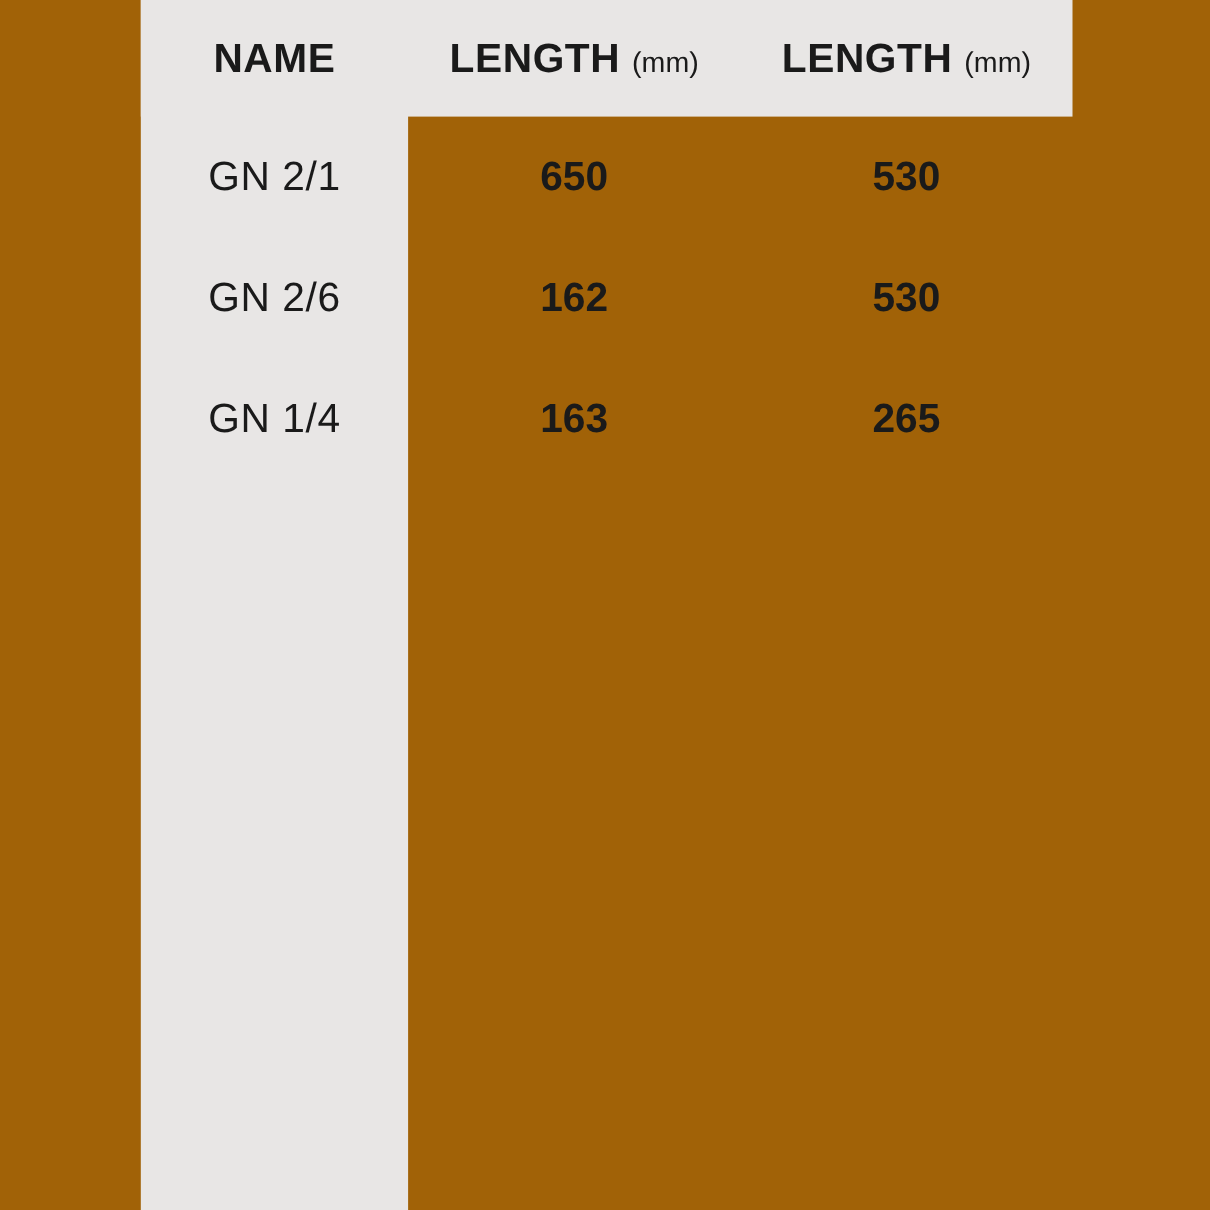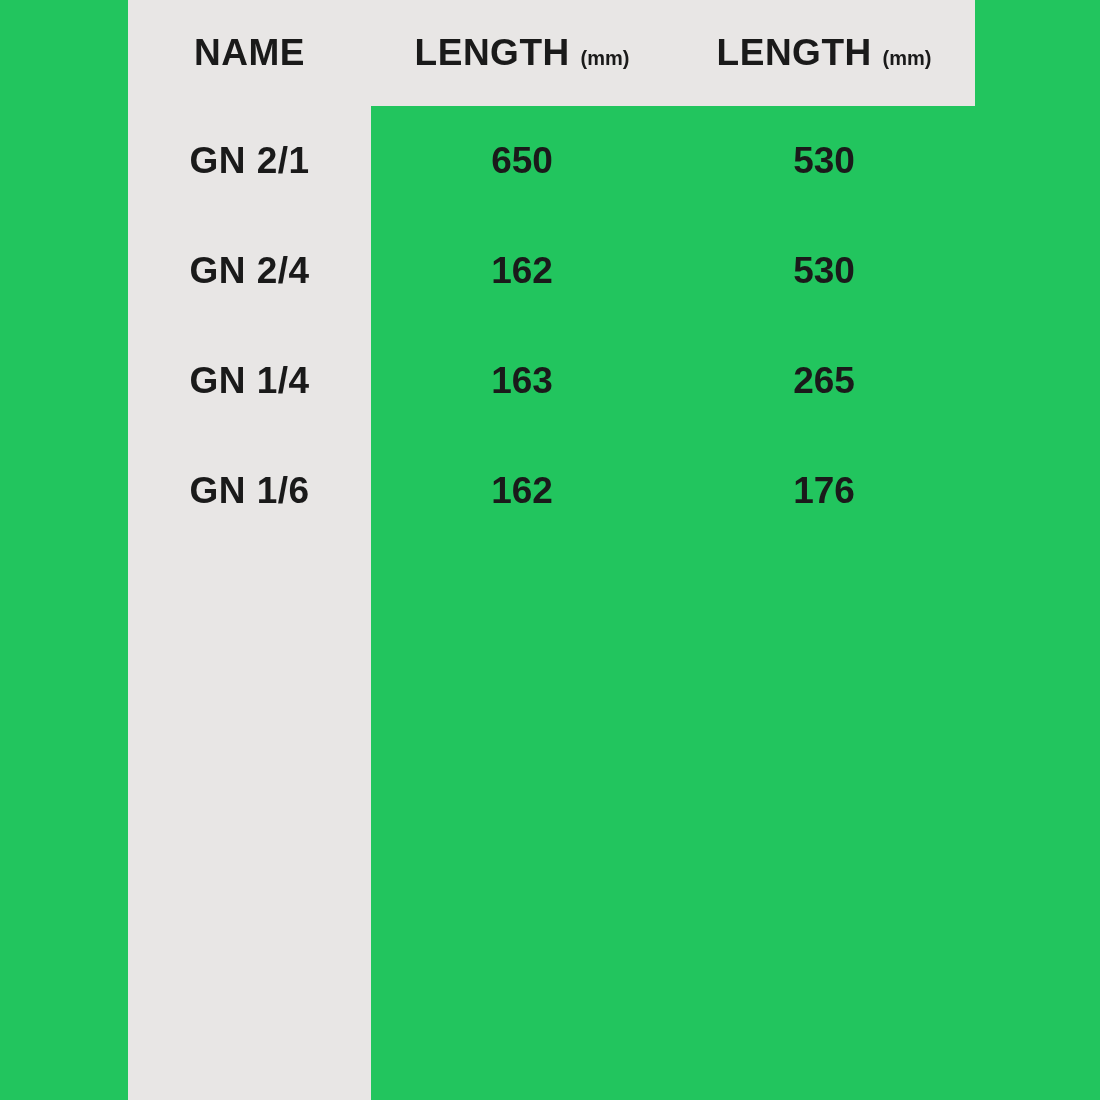--- a/index.html
+++ b/index.html
@@ -12,21 +12,21 @@
     height: 1100px;
     font-family: "Liberation Sans", sans-serif;
     color: #1a1a1a;
     overflow: hidden;
   }
 
   .sheet {
     position: relative;
     width: 1100px;
     height: 1100px;
-    background: #22c55e;
+    background: #a16207;
   }
 
   
   .header-band {
     position: absolute;
     left: 128px;
     top: 0;
     width: 847px;
     height: 106px;
     background: #e8e6e5;
@@ -60,36 +60,36 @@
     font-weight: 700;
     font-size: 37px;
     letter-spacing: 0.5px;
     text-align: center;
     vertical-align: middle;
     color: #1a1a1a;
     padding: 0;
   }
 
   table.spec th .unit {
-    font-size: 20px;
-    font-weight: 700;
+    font-size: 26px;
+    font-weight: 400;
     letter-spacing: 0;
   }
 
   table.spec td {
     height: 110px;
     text-align: center;
     vertical-align: middle;
     padding: 0;
     font-size: 37px;
     color: #1a1a1a;
   }
 
   table.spec td.name-cell {
-    font-weight: 700;
+    font-weight: 400;
     font-size: 37px;
     letter-spacing: 0.5px;
   }
 
   table.spec td.num-cell {
     font-weight: 700;
     font-size: 37px;
   }
 </style>
 </head>
@@ -121,30 +121,25 @@
         </th>
       </tr>
     </thead>
     <tbody>
       <tr>
         <td class="name-cell">GN 2/1</td>
         <td class="num-cell">650</td>
         <td class="num-cell">530</td>
       </tr>
       <tr>
-        <td class="name-cell">GN 2/4</td>
+        <td class="name-cell">GN 2/6</td>
         <td class="num-cell">162</td>
         <td class="num-cell">530</td>
       </tr>
       <tr>
         <td class="name-cell">GN 1/4</td>
         <td class="num-cell">163</td>
         <td class="num-cell">265</td>
       </tr>
-      <tr>
-        <td class="name-cell">GN 1/6</td>
-        <td class="num-cell">162</td>
-        <td class="num-cell">176</td>
-      </tr>
     </tbody>
   </table>
 
 </div>
 
 </body></html>

